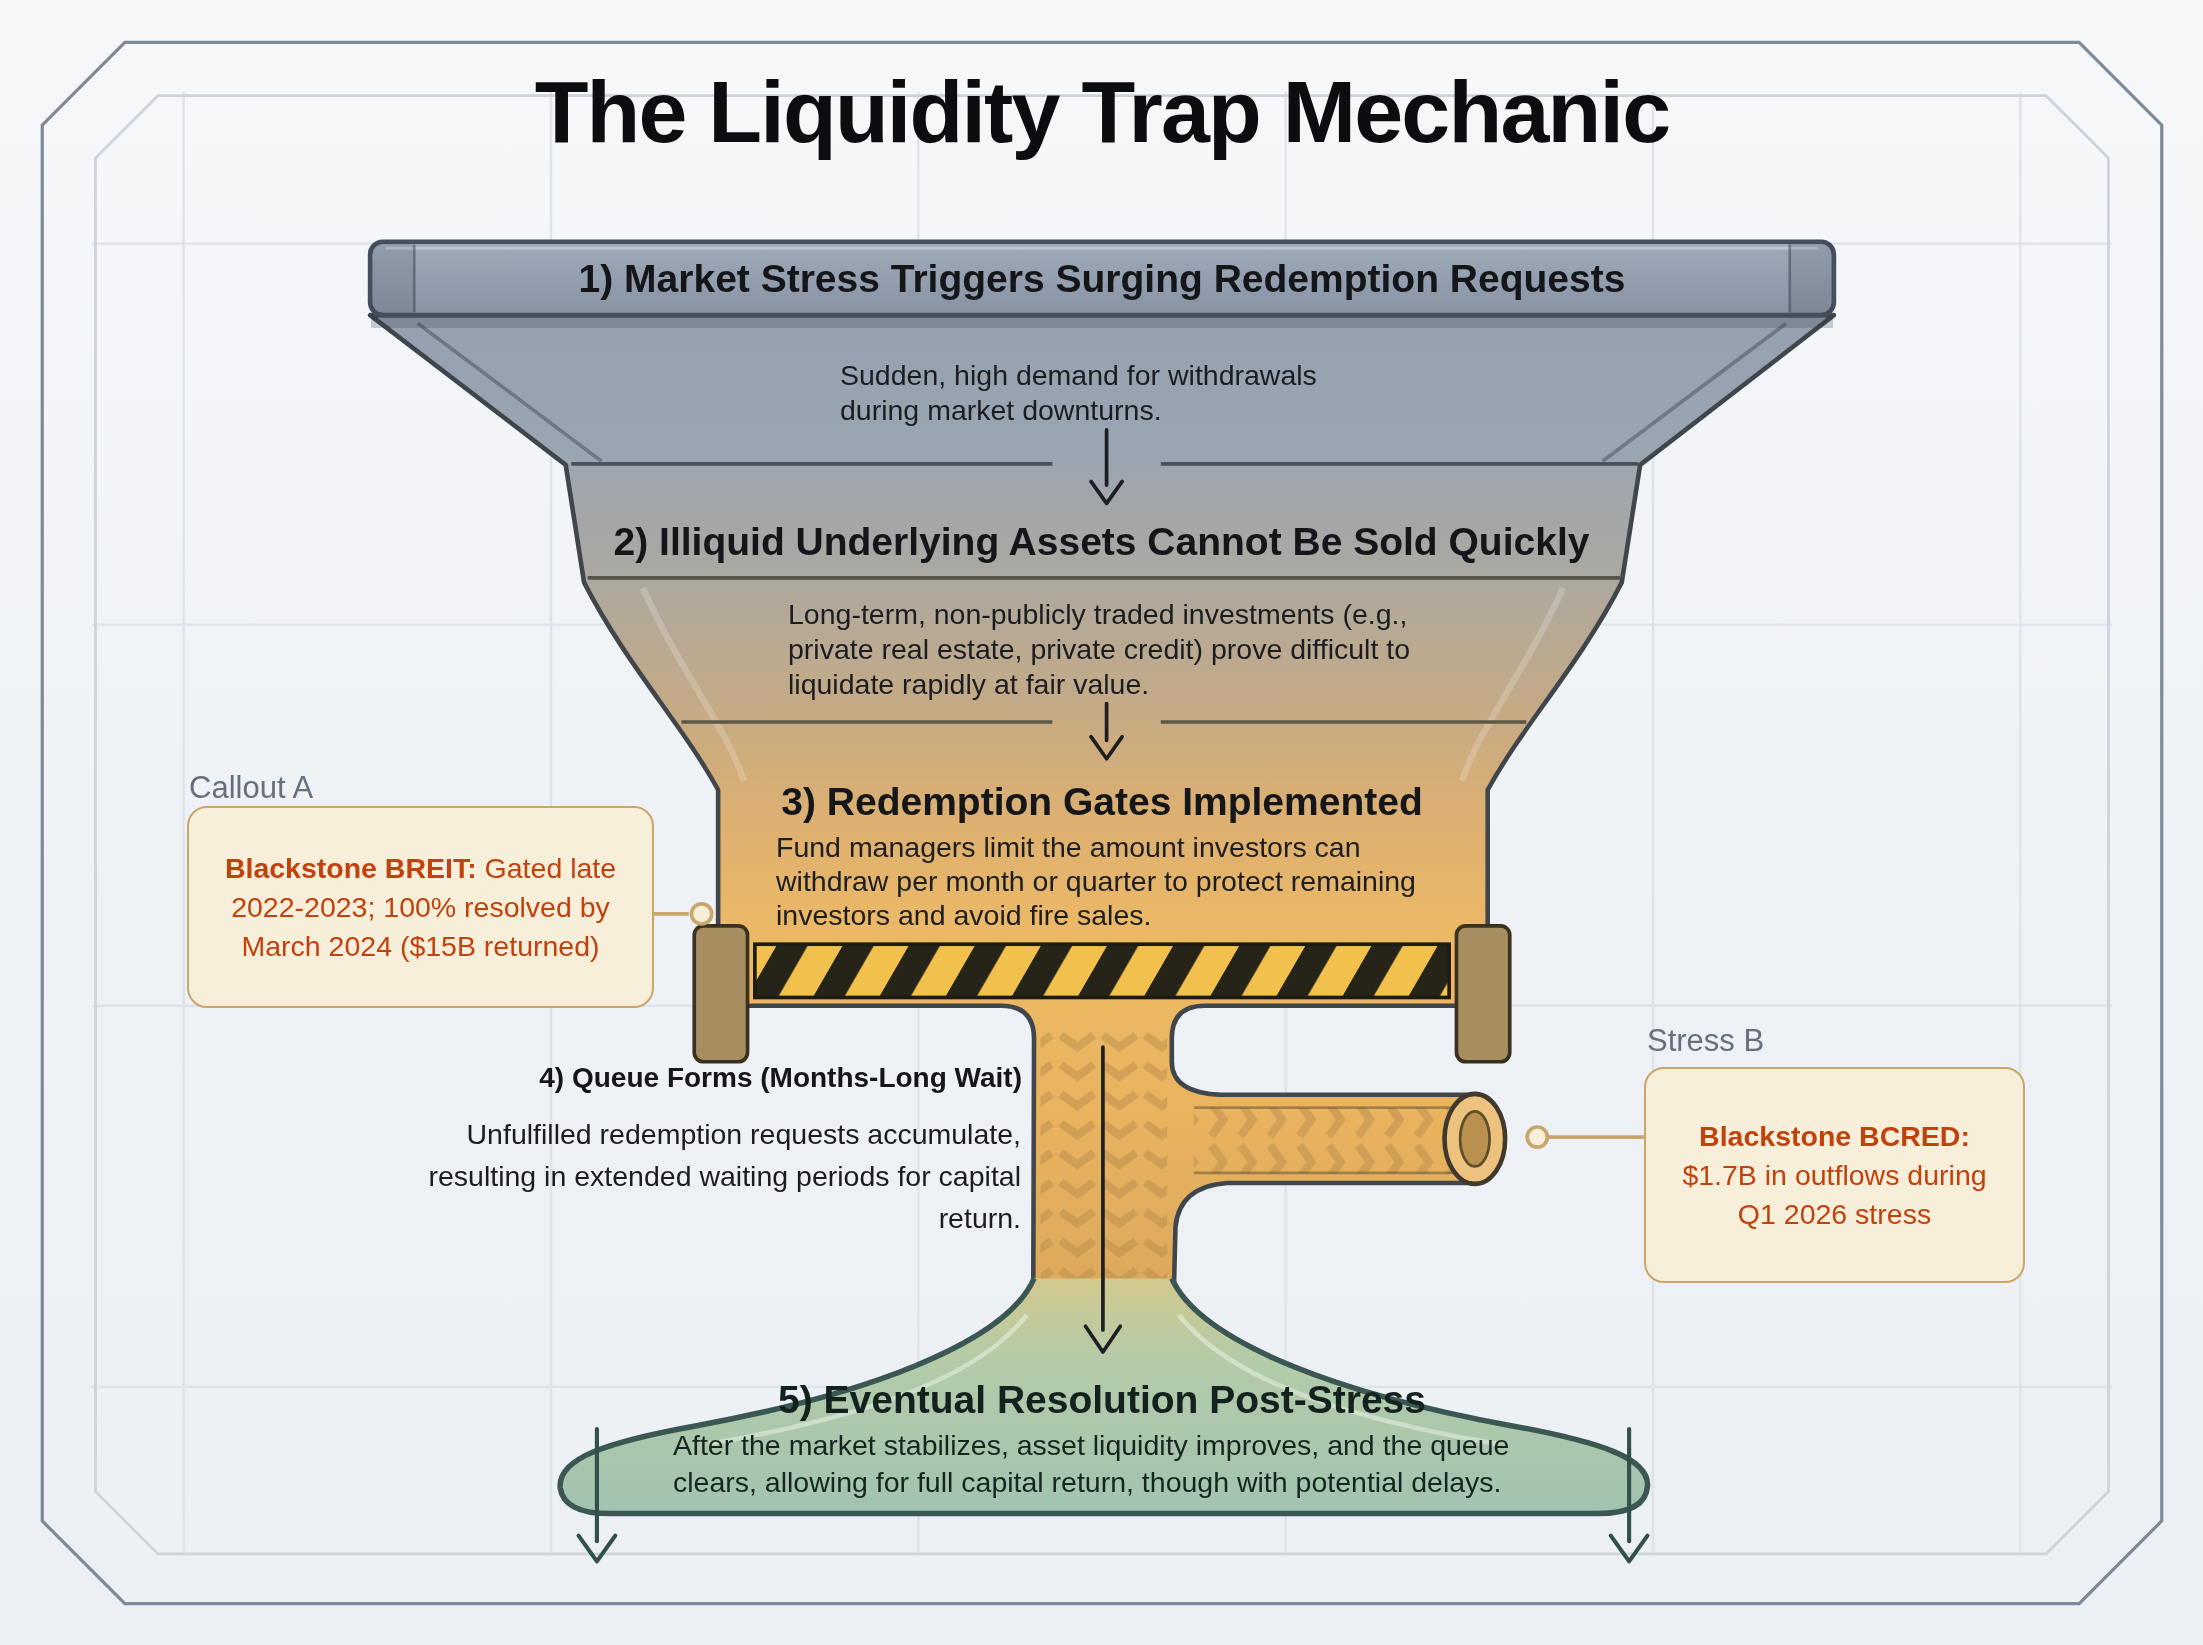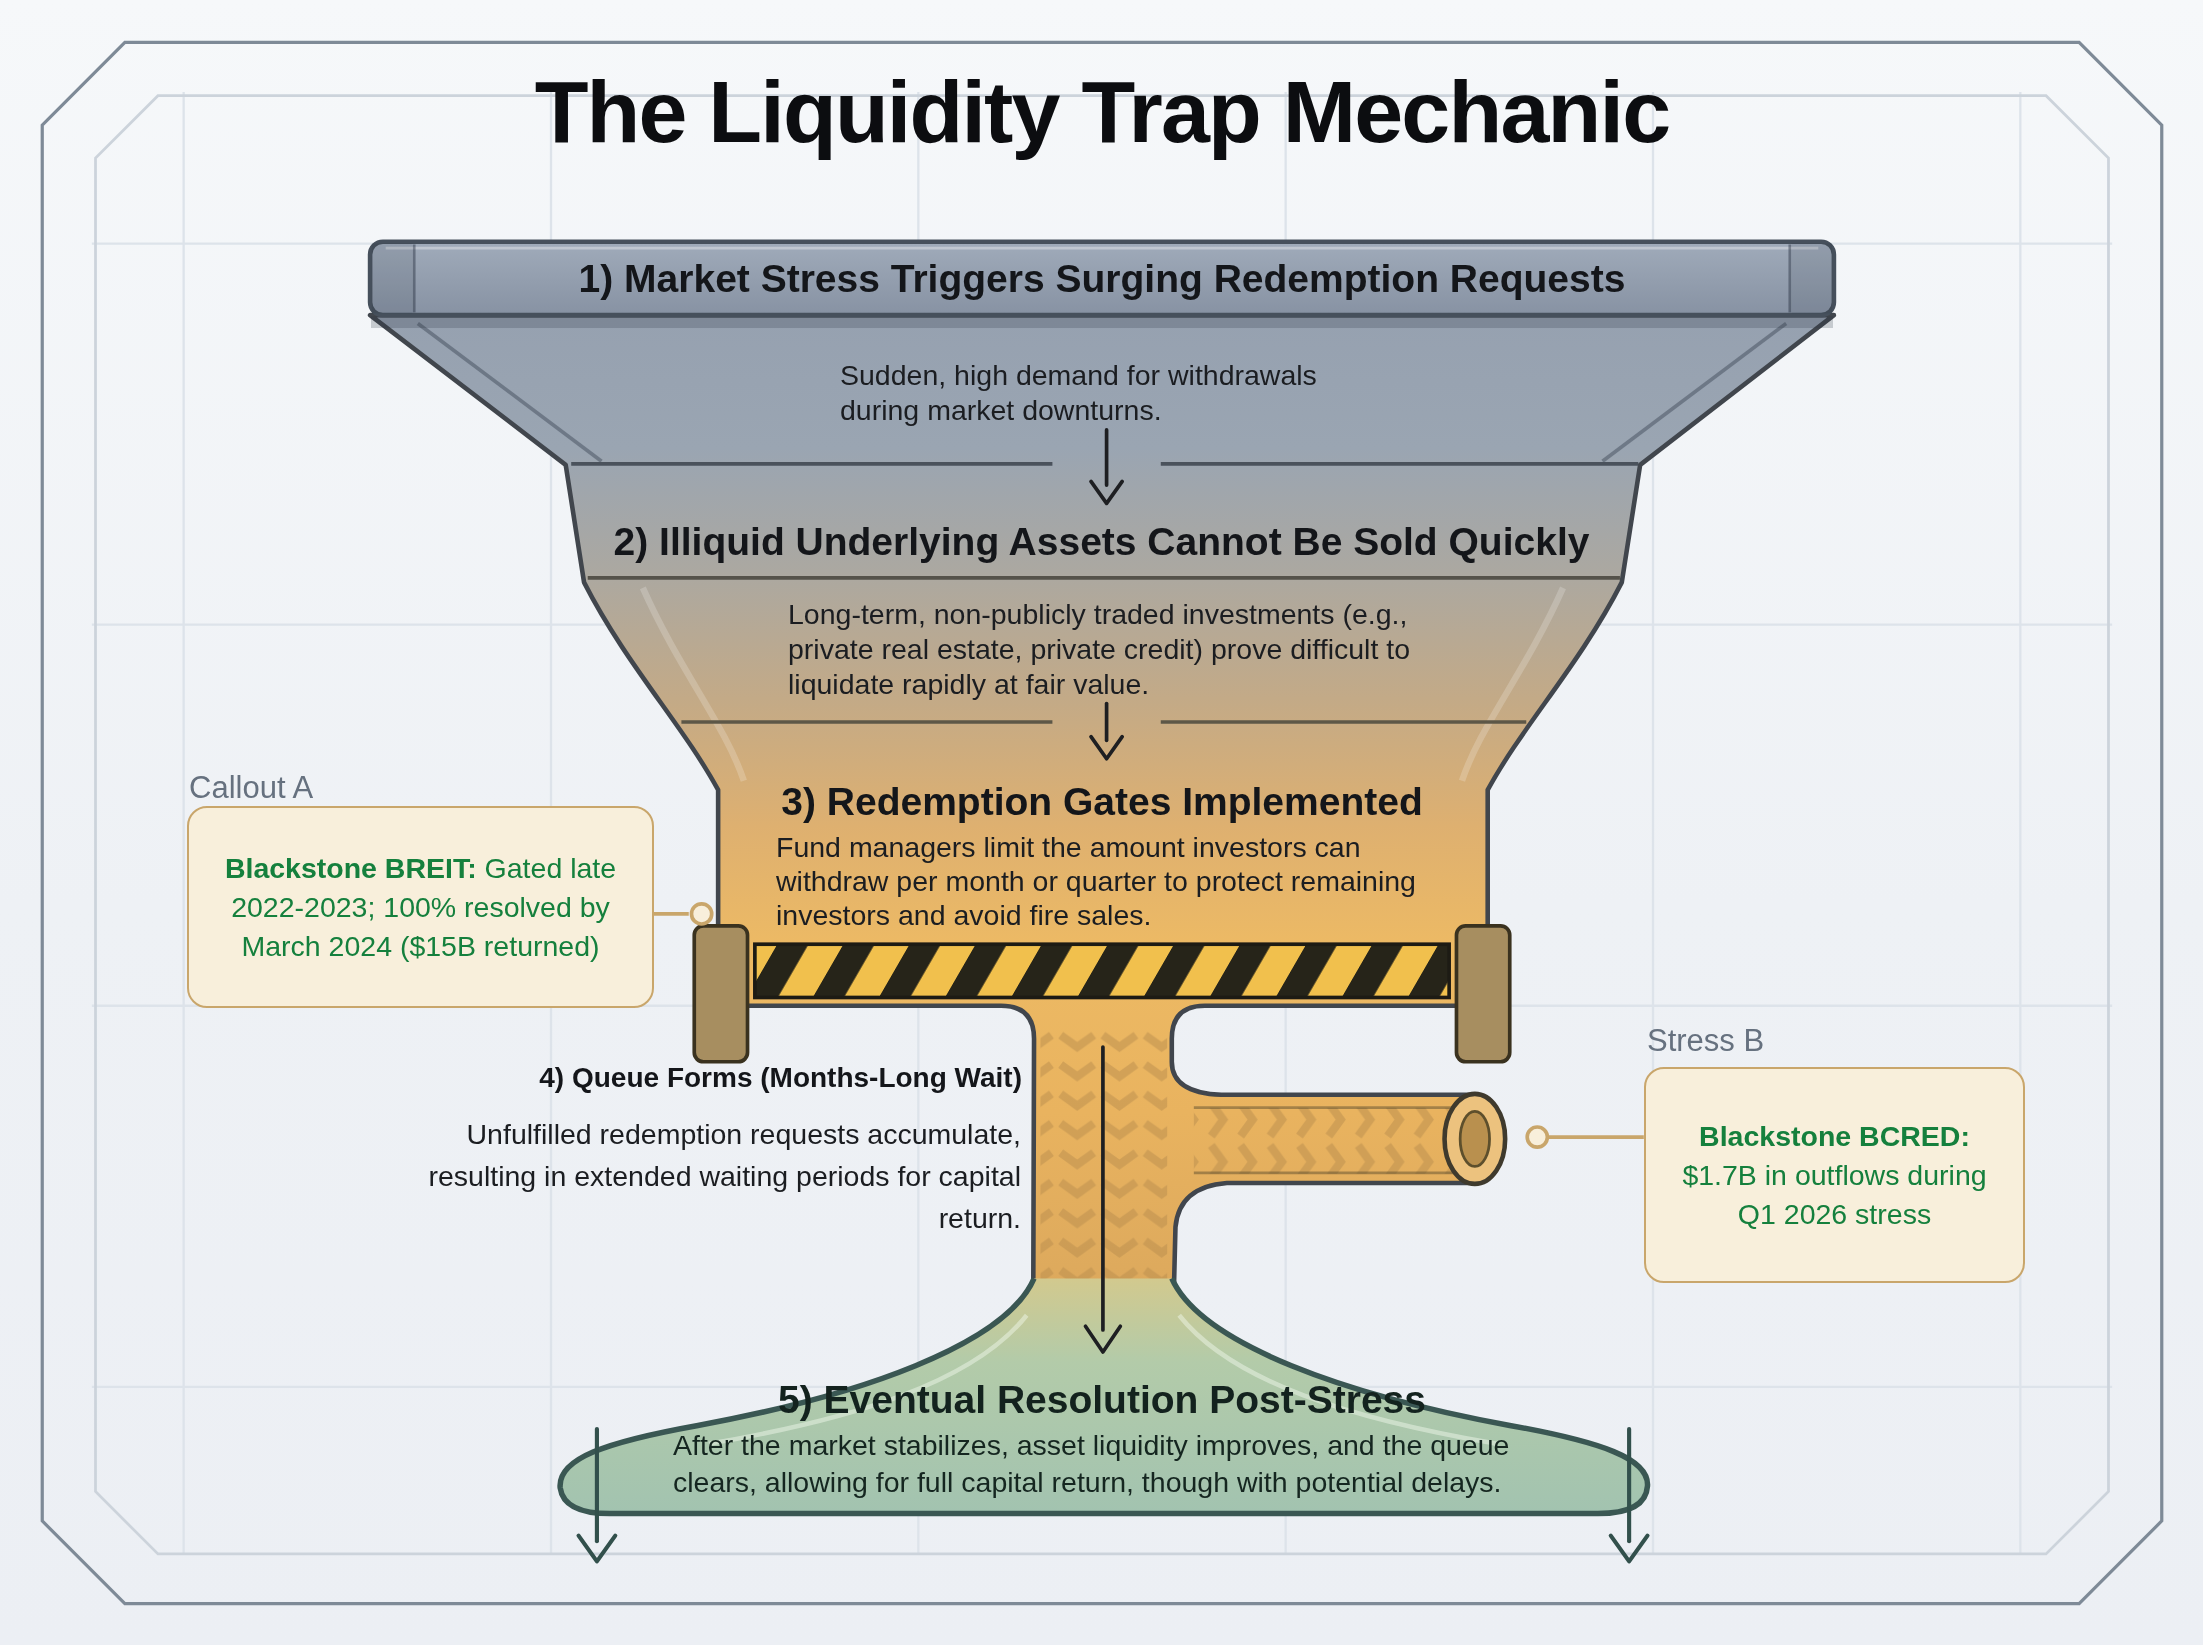--- a/index.html
+++ b/index.html
@@ -23,21 +23,21 @@
   .s3t{left:459px;top:779px;width:1286px;line-height:46px;}
   .s3b{left:776px;top:830px;width:654px;line-height:34px;}
   .s4t{left:287px;top:1054px;width:735px;text-align:right;line-height:48px;font-size:28px;}
   .s4b{left:424px;top:1113px;width:597px;text-align:right;line-height:42px;}
   .s5t{left:459px;top:1377px;width:1286px;line-height:46px;color:#13221e;}
   .s5b{left:673px;top:1427px;width:858px;line-height:37px;color:#152620;}
   .callout-label{position:absolute;font-size:31px;color:#66717f;}
   .callout-box{
     position:absolute;background:#f8efdb;border:2.8px solid #c9a66b;border-radius:20px;
     display:flex;align-items:center;justify-content:center;text-align:center;
-    font-size:28.5px;line-height:39px;color:#15803d;box-sizing:border-box;padding:16.5px 22px;
+    font-size:28.5px;line-height:39px;color:#c2410c;box-sizing:border-box;padding:16.5px 22px;
   }
   .callout-box .lead{font-weight:bold;}
   .cA-label{left:189px;top:770px;}
   .cA-box{left:187px;top:806px;width:467px;height:202px;}
   .cB-label{left:1647px;top:1023px;}
   .cB-box{left:1644px;top:1067px;width:381px;height:216px;}
   .cB-box .lead{display:block;}
 </style>
 </head>
 <body>

